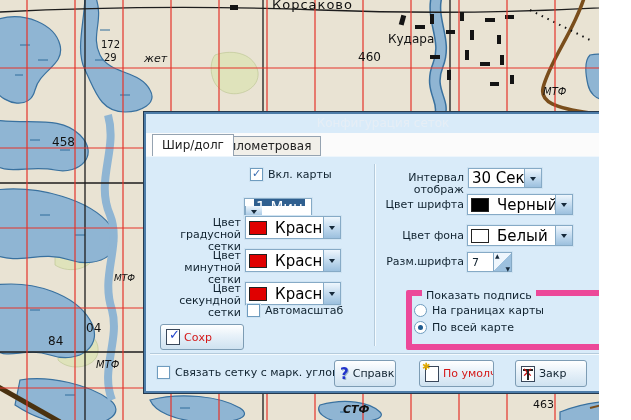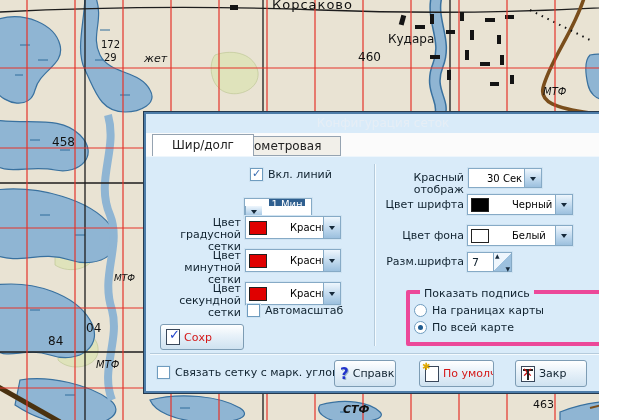--- a/index.html
+++ b/index.html
@@ -10,47 +10,47 @@
   
   .dlg{position:absolute;left:144px;top:112px;width:478px;height:281px;
     background:#d9ebf9;border:2px solid #4d7ca8;outline:1px solid #24394e;
     box-sizing:border-box;font-size:11px;color:#10222f;}
   .titlebar{position:absolute;left:0;right:0;top:0;height:19px;
     background:linear-gradient(180deg,#63900b3 0,#5f8bad 0,#34566e 30%,#142334 70%,#0a1322 100%);
     color:#e6eef6;font-size:12px;text-align:center;line-height:19px;}
   .close-x{position:absolute;right:7px;top:0;font-weight:bold;font-size:11px;color:#fff;cursor:default;}
   .tabstrip{position:absolute;left:0;right:0;top:19px;height:23px;background:#fbfbfb;}
   .tab{position:absolute;top:3px;height:18px;line-height:18px;font-size:12px;
-    padding:0 19px;border:1px solid #95a3b1;background:#f1efe9;color:#222;}
+    padding:0 9px;border:1px solid #95a3b1;background:#f1efe9;color:#222;}
   .tab.active{top:1px;height:21px;line-height:21px;background:#fff;z-index:2;border-bottom:none;}
   .body{position:absolute;left:0;right:0;top:42px;bottom:0;background:#d9ebf9;border-top:1px solid #eef6fc;}
 
   .lbl{position:absolute;font-size:11px;color:#10222f;line-height:12px;}
   .lbl.r{text-align:right;}
 
   .combo{position:absolute;background:#fff;border:1px solid #86aac6;
     box-shadow:0 0 0 1px #cfe3f2;display:flex;align-items:center;box-sizing:border-box;}
-  .combo .field{flex:1;font-size:10px;padding-left:18px;color:#000;white-space:nowrap;overflow:hidden;}
+  .combo .field{flex:1;font-size:15px;padding-left:3px;color:#000;white-space:nowrap;overflow:hidden;}
   .combo .field .sel{background:#2f5f8f;color:#fff;padding:0 2px;}
   .combo .swatch{width:16px;height:12px;border:1px solid #222;margin:0 5px 0 3px;flex:none;}
   .drop{width:16px;align-self:stretch;flex:none;
     background:linear-gradient(180deg,#eef6fd,#bcd6ec 60%,#9cc0de);
     border-left:1px solid #86aac6;display:flex;align-items:center;justify-content:center;}
   .drop::after{content:"";border:3.5px solid transparent;border-top:4.5px solid #16293a;margin-top:4px;}
 
   .cb{position:absolute;width:13px;height:13px;background:#fff;border:1px solid #6f9cbf;
     box-shadow:0 0 0 1px #cfe3f2;box-sizing:border-box;}
   .cb.on::after{content:"✓";position:absolute;left:1px;top:-2px;font-size:11px;font-weight:bold;color:#3a6cb0;}
 
   .radio{position:absolute;width:13px;height:13px;border-radius:50%;background:#fff;
     border:1px solid #6f9cbf;box-sizing:border-box;}
   .radio.on::after{content:"";position:absolute;left:3px;top:3px;width:5px;height:5px;
     border-radius:50%;background:#1f5c90;}
 
-  .group{position:absolute;border:4px solid #ec4899;border-radius:2px;}
+  .group{position:absolute;border:6px solid #ec4899;border-radius:2px;}
   .glabel{position:absolute;top:-7px;left:10px;background:#d9ebf9;padding:0 4px;font-size:11px;}
 
   .sep{position:absolute;left:4px;right:4px;top:239px;height:0;
     border-top:1px solid #b5cbdc;border-bottom:1px solid #f4fafe;}
   .vsep{position:absolute;left:228px;top:50px;height:182px;width:0;
     border-left:1px solid #b5cbdc;border-right:1px solid #f4fafe;}
 
   .btn{position:absolute;display:flex;align-items:center;gap:4px;padding:0 5px;
     background:linear-gradient(180deg,#ffffff,#e7f1f9 45%,#cfe2f0);
     border:1px solid #7d9cb4;border-radius:3px;font-size:11px;color:#10222f;
@@ -173,21 +173,21 @@
     <div class="tabstrip">
       <div class="tab active" style="left:6px;">Шир/долг</div>
       <div class="tab" style="left:64px;">Километровая</div>
     </div>
 
     <div class="body"></div>
     <div class="vsep"></div>
     <div class="sep"></div>
 
     <div class="cb on" style="left:104px;top:54px;"></div>
-    <div class="lbl" style="left:122px;top:55px;">Вкл. линий</div>
+    <div class="lbl" style="left:122px;top:55px;">Вкл. карты</div>
 
     <div class="combo" style="left:98px;top:84px;width:68px;height:20px;flex-direction:column;">
       <div class="field"><span class="sel">1 Мин</span></div>
       <div class="drop"></div>
     </div>
 
     <div class="lbl r" style="left:8px;top:103px;width:87px;">
       <div>Цвет градусной</div>
       <div>сетки</div>
     </div>
@@ -220,21 +220,21 @@
     <div class="cb" style="left:101px;top:190px;"></div>
     <div class="lbl" style="left:119px;top:191px;">Автомасштаб</div>
 
     <div class="btn" style="left:14px;top:210px;width:84px;height:26px;">
       <span class="icon-page">
           <span class="chk">✓</span>
         </span>
       <span class="red">Сохр</span>
     </div>
 
-    <div class="lbl r" style="left:220px;top:58px;width:98px;">Красный отображ</div>
+    <div class="lbl r" style="left:220px;top:58px;width:98px;">Интервал отображ</div>
     <div class="combo" style="left:322px;top:54px;width:74px;height:20px;">
       <div class="field">30 Сек</div>
       <div class="drop"></div>
     </div>
 
     <div class="lbl r" style="left:220px;top:85px;width:98px;">Цвет шрифта</div>
     <div class="combo" style="left:321px;top:80px;width:106px;height:21px;">
       <div class="swatch" style="background: rgb(0, 0, 0);"></div>
       <div class="field">Черный</div>
       <div class="drop"></div>

